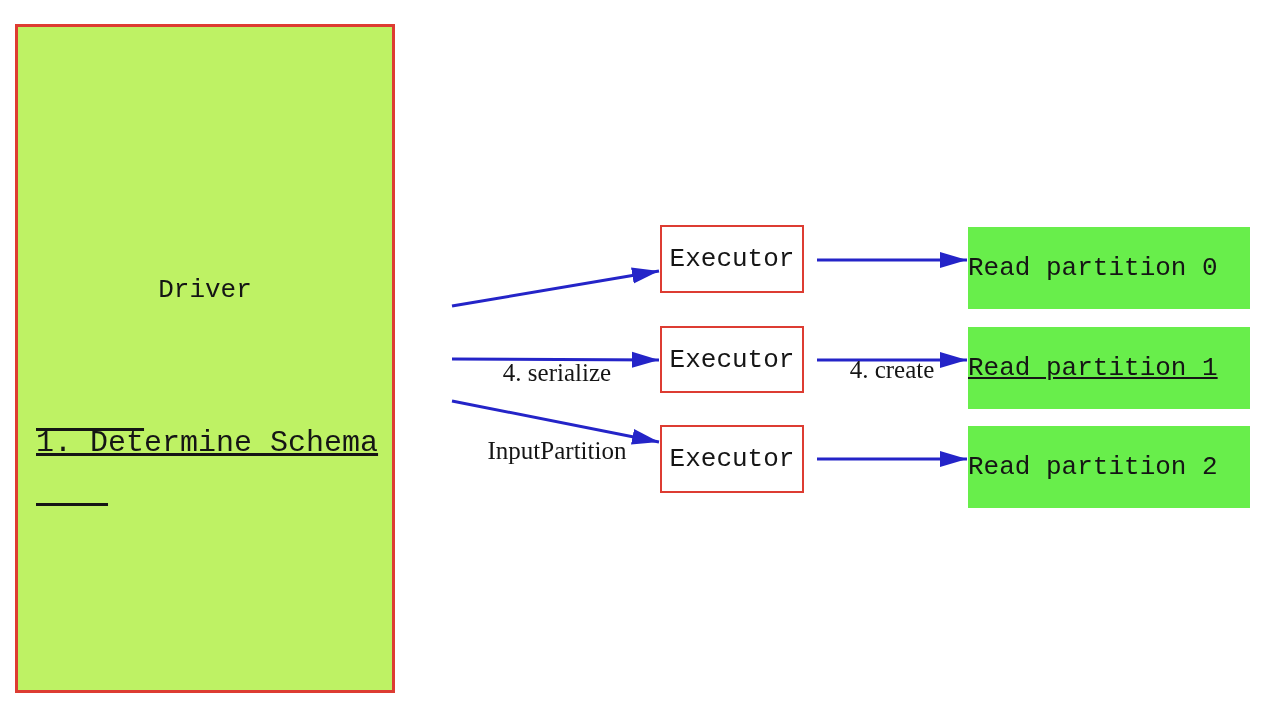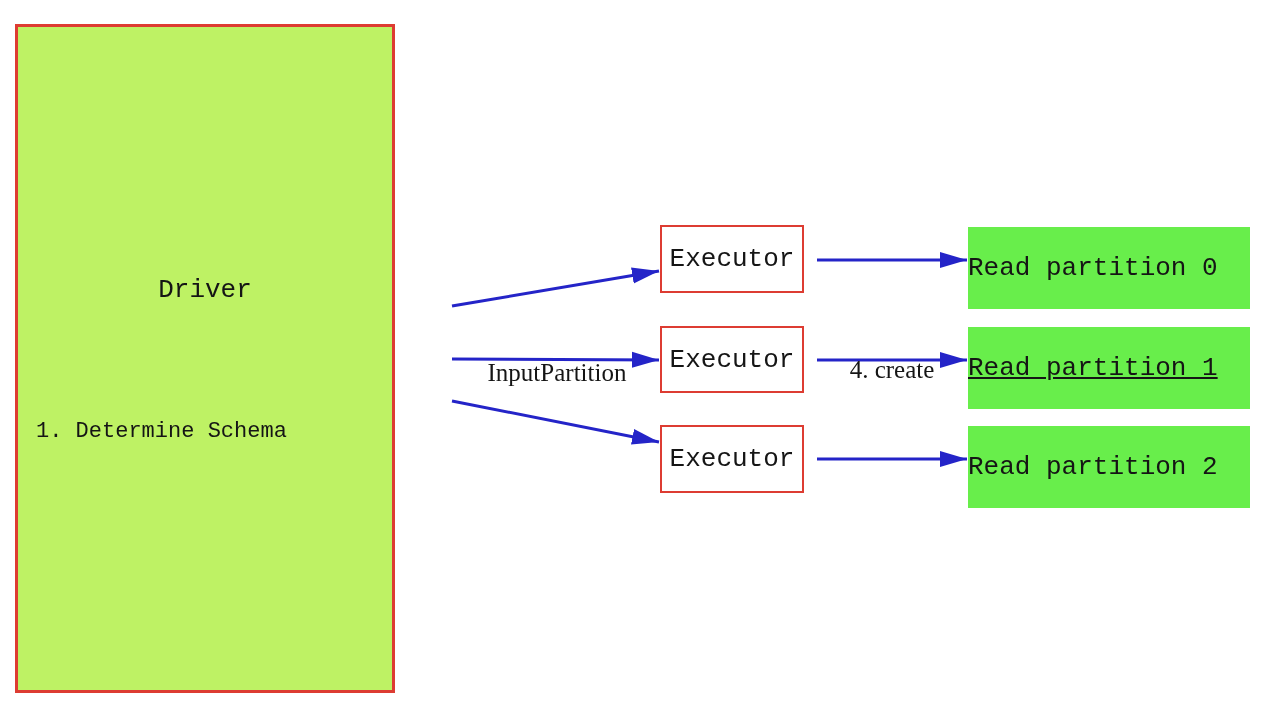--- a/index.html
+++ b/index.html
@@ -45,24 +45,25 @@
     left: 0; right: 0;
     top: 250px;
     text-align: center;
     font-size: 26px;
     line-height: 26px;
     white-space: pre;
   }
   .driver-steps {
     position: absolute;
     left: 18px;
-    top: 342px;
-    font-size: 22px;
+    top: 354px;
+    font-size: 30px;
     line-height: 25px;
     white-space: pre;
+    text-decoration: underline;
   }
   .executor-box {
     position: absolute;
     left: 660px;
     width: 144px;
     border: 2px solid var(--red);
     box-sizing: border-box;
     background: #fff;
     display: flex;
     align-items: center;
@@ -133,20 +134,21 @@
     <span>Read partition 0</span>
   </div>
   <div class="partition-box" style="top:327px;text-decoration:underline;">
     <span>Read partition 1</span>
   </div>
   <div class="partition-box" style="top:426px;">
     <span>Read partition 2</span>
   </div>
 
   <div class="arrow-label" id="label-serialize">
+    <span>4. serialize</span>
     <span>InputPartition</span>
   </div>
 
   <div class="arrow-label" id="label-reader">
     <span>4. create</span>
   </div>
 
 </div>
 
 </body></html>

